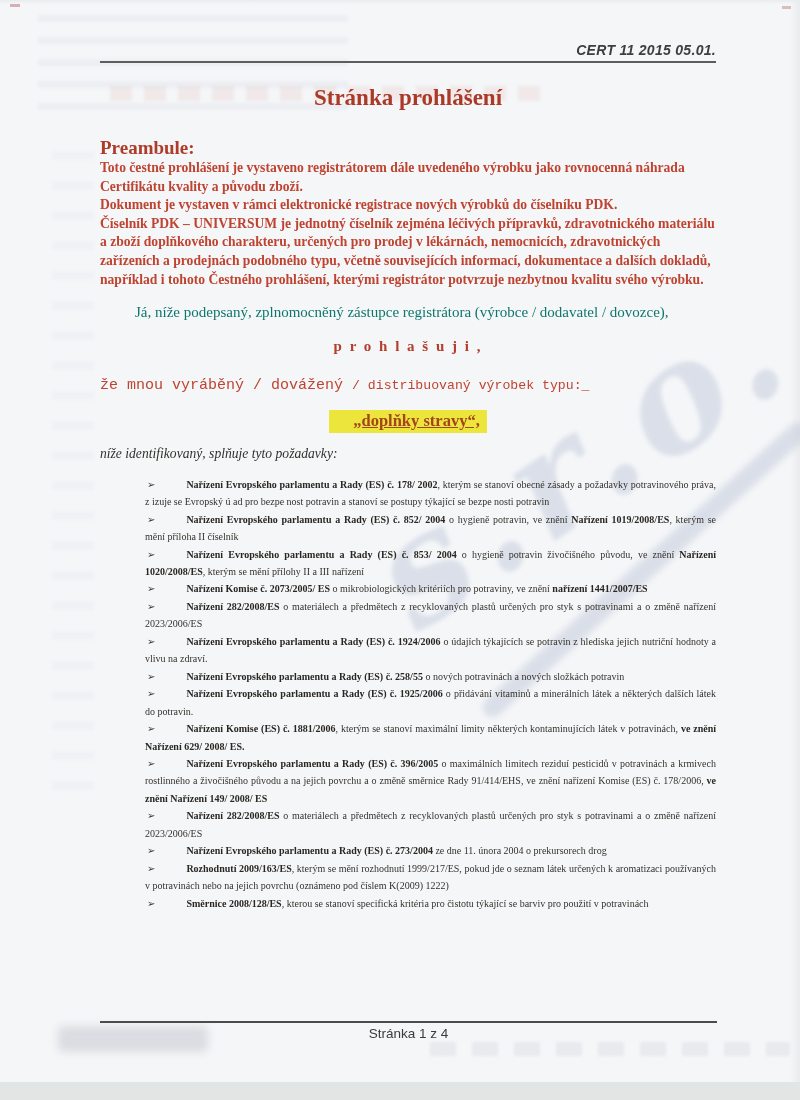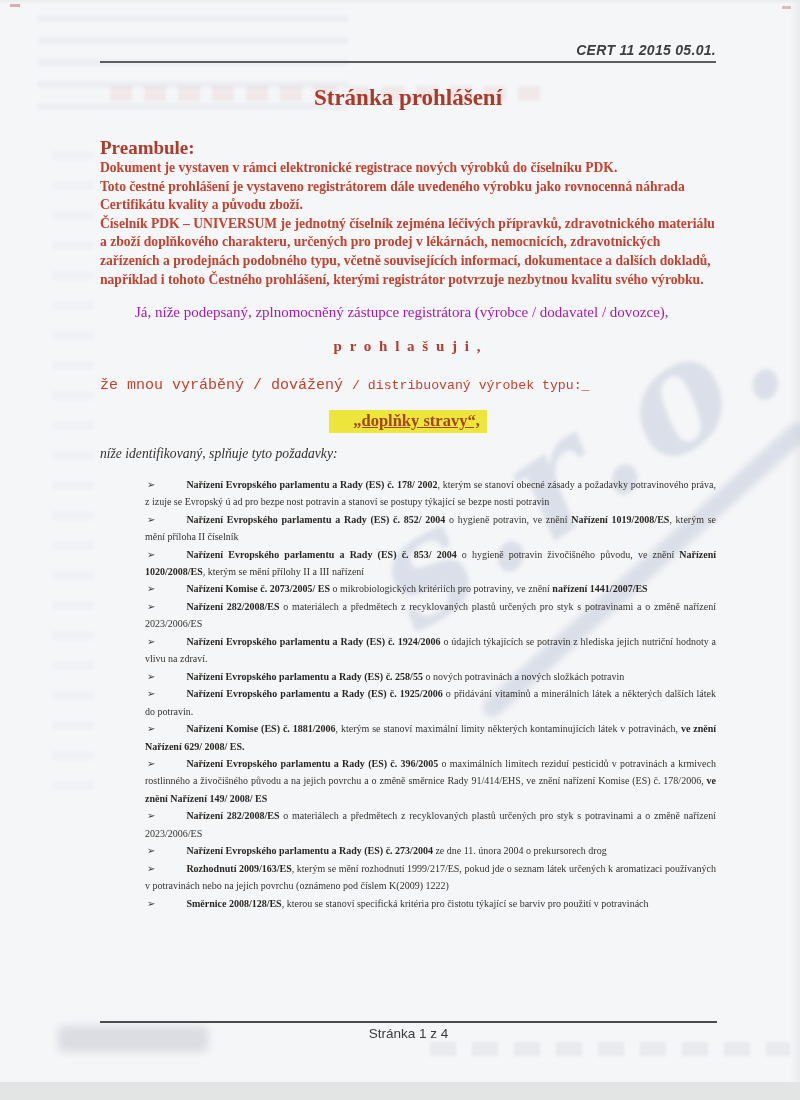--- a/index.html
+++ b/index.html
@@ -47,21 +47,21 @@
     font-family:"Liberation Sans","DejaVu Sans",sans-serif;
     font-style:italic;font-weight:600;font-size:14px;color:#3e3e3e;letter-spacing:.3px;}
   .head-rule{margin-top:3px;border:0;border-top:2px solid #5c5e5b;height:0;}
 
   .doc-title{margin-top:22px;text-align:center;font-size:23px;font-weight:bold;color:#ab3927;}
   .doc-subtitle{margin-top:3px;text-align:center;font-size:14px;font-weight:bold;color:#bb3f2c;}
 
   .preamble-heading{margin-top:26px;font-size:19px;font-weight:bold;color:#ad3c2b;}
   .preamble-par{margin:0;font-size:13.6px;font-weight:bold;color:#bf4330;line-height:18.6px;text-align:left;}
 
-  .decl-intro{margin-top:15px;font-size:15px;color:#a21caf;text-indent:35px;}
+  .decl-intro{margin-top:15px;font-size:15px;color:#0f766e;text-indent:35px;}
   .decl-verb{margin-top:17px;text-align:center;font-size:15px;font-weight:bold;color:#b53d2b;letter-spacing:2px;}
   .decl-product{margin-top:21px;color:#bf4330;font-family:Liberation Mono, monospace;}
   .decl-product .main{font-size:15px;}
   .decl-product .small{font-size:13.2px;}
   .highlight-row{margin-top:9px;text-align:center;}
   .highlight{
     display:inline-block;background:#ece63c;color:#a3441f;
     font-size:16.5px;font-weight:bold;text-decoration:underline;
     padding:1px 7px 2px 24px;
   }
@@ -93,22 +93,22 @@
 <div class="artifact watermark-stroke"></div>
 <div class="artifact watermark">s.r.o.</div>
 
 <div id="doc">
   <div class="cert-ref">CERT 11 2015 05.01.</div>
   <hr class="head-rule">
 
   <div class="doc-title">Stránka prohlášení</div>
 
   <div class="preamble-heading">Preambule:</div>
+  <p class="preamble-par">Toto čestné prohlášení je vystaveno registrátorem dále uvedeného výrobku jako rovnocenná náhrada Certifikátu kvality a původu zboží.</p>
   <p class="preamble-par">Dokument je vystaven v rámci elektronické registrace nových výrobků do číselníku PDK.</p>
-  <p class="preamble-par">Toto čestné prohlášení je vystaveno registrátorem dále uvedeného výrobku jako rovnocenná náhrada Certifikátu kvality a původu zboží.</p>
   <p class="preamble-par">Číselník PDK – UNIVERSUM je jednotný číselník zejména léčivých přípravků, zdravotnického materiálu a zboží doplňkového charakteru, určených pro prodej v lékárnách, nemocnicích, zdravotnických zařízeních a prodejnách podobného typu, včetně souvisejících informací, dokumentace a dalších dokladů, například i tohoto Čestného prohlášení, kterými registrátor potvrzuje nezbytnou kvalitu svého výrobku.</p>
 
   <p class="decl-intro">Já, níže podepsaný, zplnomocněný zástupce registrátora (výrobce / dodavatel / dovozce),</p>
   <p class="decl-verb">p r o h l a š u j i ,</p>
 
   <p class="decl-product"><span class="main">že mnou vyráběný / dovážený </span><span class="small">/ distribuovaný výrobek typu:_</span></p>
 
   <div class="highlight-row">
     <span class="highlight">„doplňky stravy“,</span>
   </div>

